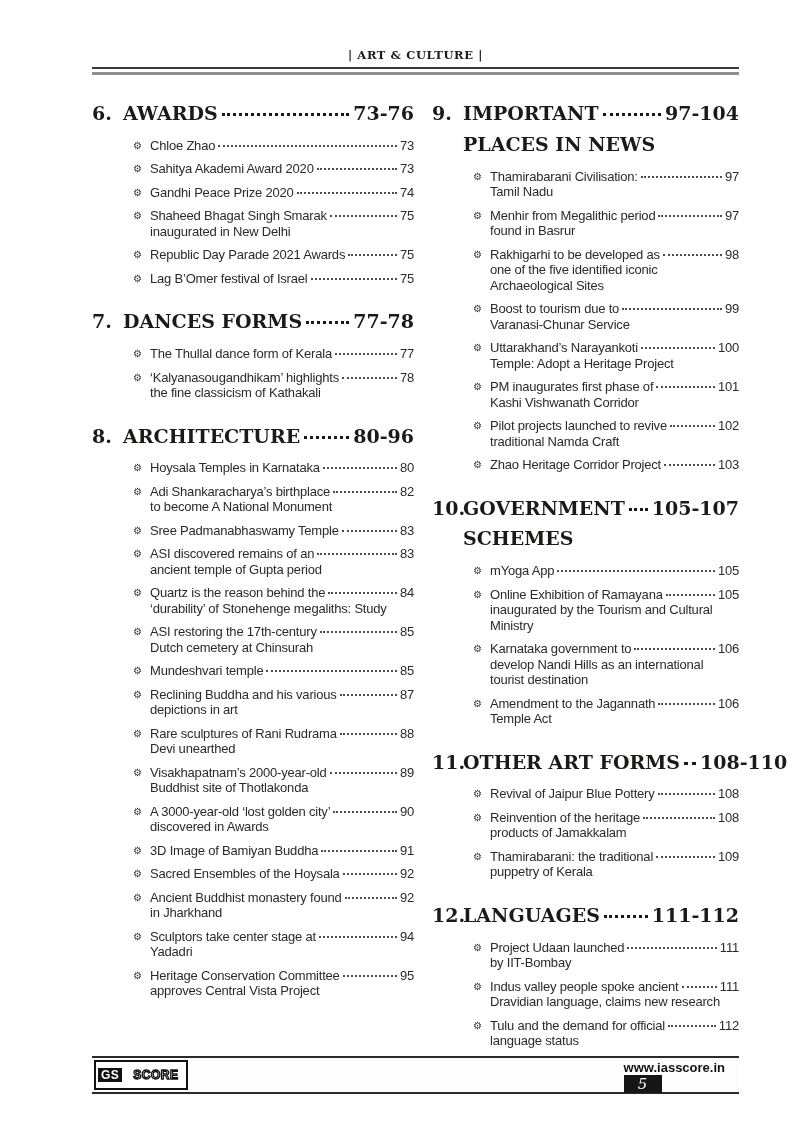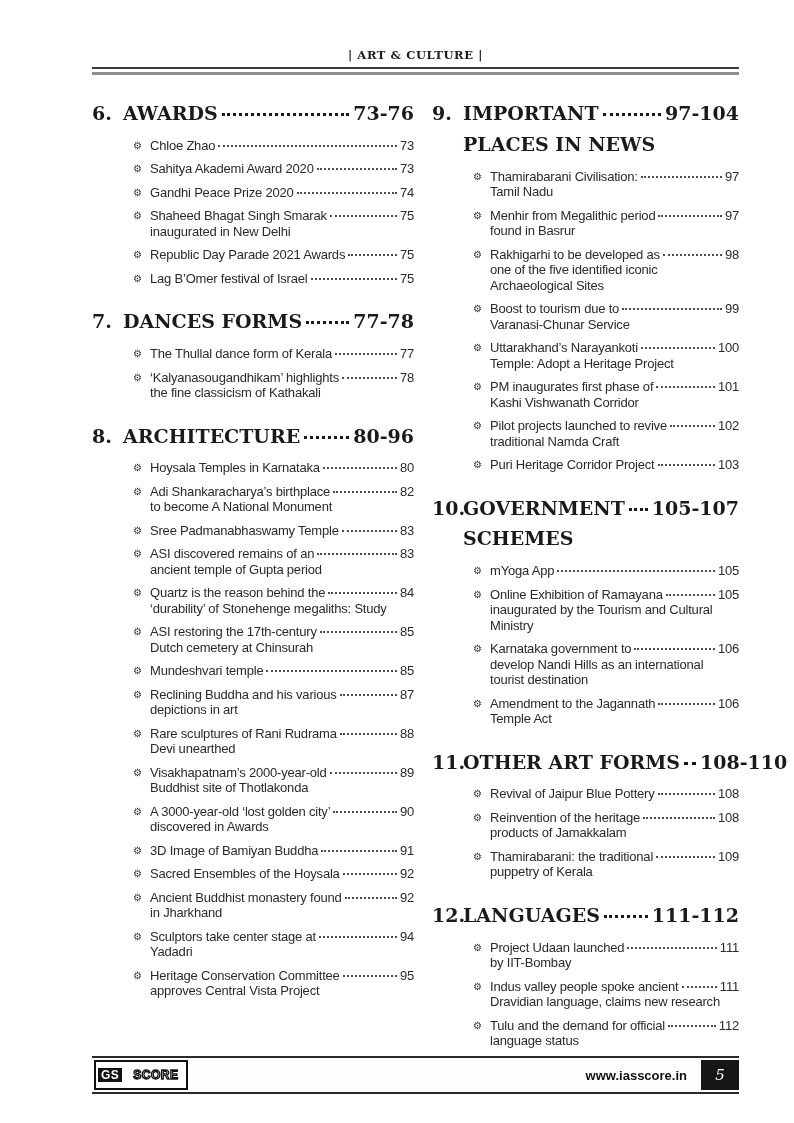--- a/index.html
+++ b/index.html
@@ -46,21 +46,21 @@
     border-top:2px solid #2b2a29; border-bottom:2px solid #2b2a29;
     background:#fdfdfd; display:flex; align-items:center; justify-content:space-between;
   }
   .logo {
     display:inline-flex; align-items:center; border:2px solid #111;
     background:#fff; height:24px; margin-left:2px; padding:1px 7px 1px 2px;
     font-weight:800; font-size:12px; letter-spacing:0.5px;
   }
   .logo-gs { background:#111; color:#fff; padding:0 3px; }
   .logo-score { color:#fff; -webkit-text-stroke:1.3px #111; margin-left:11px; }
-  .footer-right { display:flex; align-items:stretch; height:30px; }
+  .footer-right { display:flex; align-items:stretch; height:30px;flex-direction:column; }
   .website { font-weight:bold; font-size:13px; display:flex; align-items:center; padding-right:14px; color:#111; }
   .page-num-box {
     width:38px; background:#161616; color:#fff; display:flex; align-items:center;
     justify-content:center; font-family:"DejaVu Serif", serif; font-style:italic; font-size:15px;
   }
 </style>
 </head>
 <body>
 
 <div class="page">
@@ -470,21 +470,21 @@
         <span class="e-leader"></span>
         <span class="e-page">102</span>
       </span>
       <span class="e-text2">traditional Namda Craft</span>
     </span>
   </div>
             <div class="entry">
     <span class="bullet">⚙</span>
     <span class="entry-body">
       <span class="line1">
-        <span class="e-text">Puri Heritage Corridor Project</span>
+        <span class="e-text">Zhao Heritage Corridor Project</span>
         <span class="e-leader"></span>
         <span class="e-page">103</span>
       </span>
 
     </span>
   </div>
           </div>
   </section>
         <section class="toc-section">
     <div class="heading">

